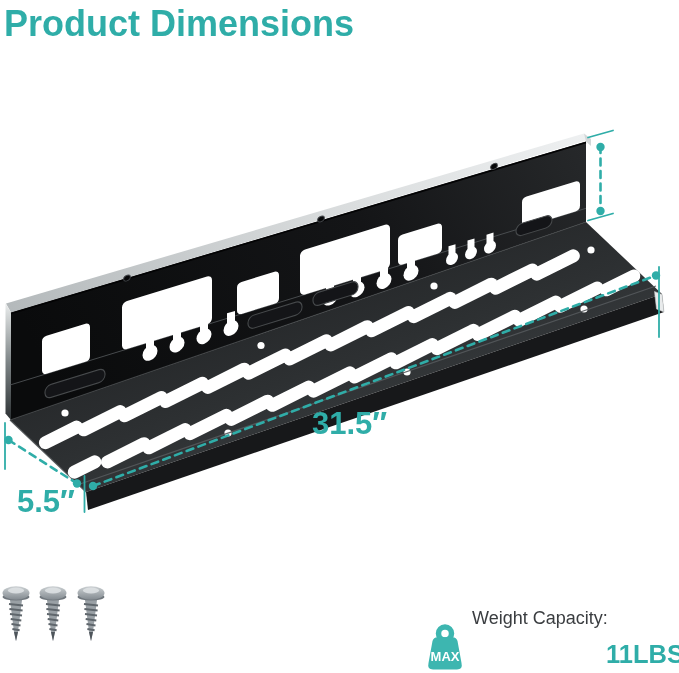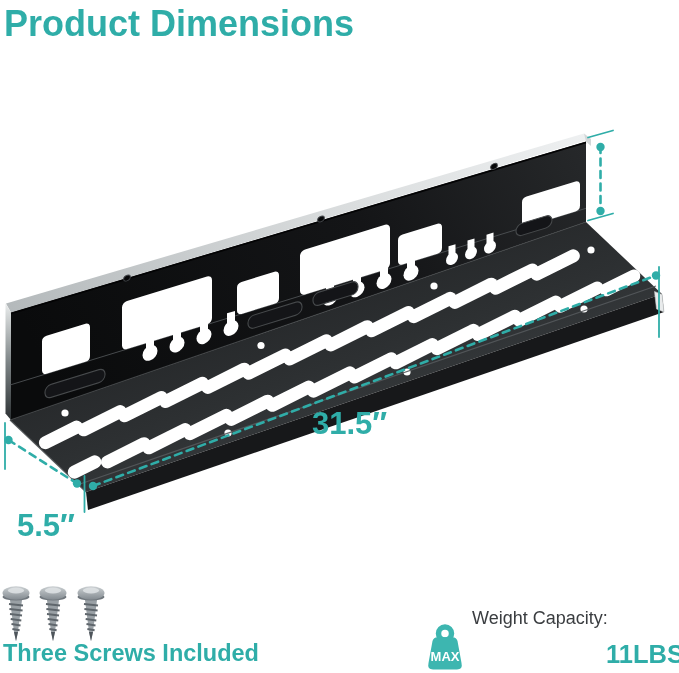--- a/index.html
+++ b/index.html
@@ -6,21 +6,21 @@
   .canvas{
     position:relative;width:679px;height:673px;background:#ffffff;overflow:hidden;
     font-family:"Liberation Sans", sans-serif;
   }
   .abs{position:absolute;}
   .accent-text{color:var(--accent,#2fada8);font-weight:bold;}
   .page-title{left:4px;top:3px;font-size:36px;letter-spacing:0;}
   .dim-label{font-size:31px;white-space:nowrap;}
   .dim-height{left:613px;top:161px;}
   .dim-length{left:312px;top:406px;}
-  .dim-depth{left:17px;top:508px;text-align:right;}
+  .dim-depth{left:17px;top:484px;text-align:right;}
   .screws-caption{left:3px;top:640px;font-size:23.5px;}
   .weight-label{left:472px;top:608px;font-size:18px;color:#3a3d40;font-weight:400;}
   .weight-value{left:606px;top:640px;font-size:25.5px;}
   .max-label{left:429px;top:649px;width:32px;text-align:center;font-size:13px;font-weight:bold;color:#ffffff;}
   svg{display:block;}
   .teal-stroke{stroke:var(--accent,#2fada8);}
   .teal-fill{fill:var(--accent,#2fada8);}
 </style>
 </head>
 <body>
@@ -218,18 +218,17 @@
       <circle cx="445" cy="633.5" r="6.5" fill="none" stroke="var(--accent-light,#3db6b0)" stroke-width="5.5"></circle>
       <path d="M432.5,641 L428.5,663 Q427,669.5 433,669.5 L457,669.5 Q463,669.5 461.5,663 L457.5,641 Q456.5,637.2 452.5,637.2 L437.5,637.2 Q433.5,637.2 432.5,641 Z" fill="var(--accent-light,#3db6b0)"></path>
     </g>
   </svg>
 
   <div class="abs accent-text page-title">Product Dimensions</div>
 
   <div class="abs accent-text dim-label dim-length">31.5″</div>
   <div class="abs accent-text dim-label dim-depth">5.5″</div>
 
-  <div class="abs accent-text screws-caption">Three Screws Included</div>
 
   <div class="abs max-label">MAX</div>
   <div class="abs weight-label">Weight Capacity:</div>
   <div class="abs accent-text weight-value">11LBS</div>
 </div>
 
 </body></html>

